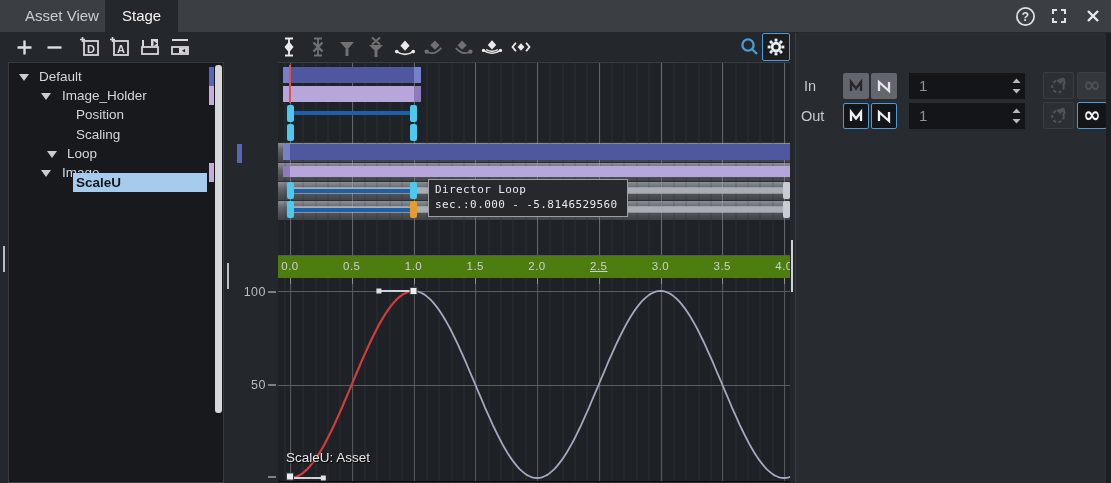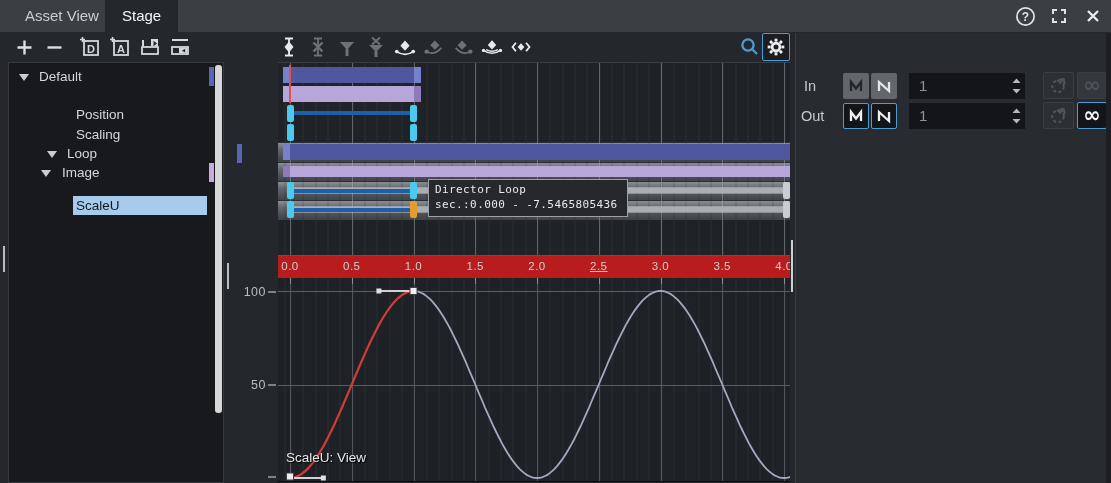--- a/index.html
+++ b/index.html
@@ -48,21 +48,21 @@
   .cap{position:absolute;top:0;width:7px;height:100%;}
   .kline{position:absolute;height:4px;}
   .ghost{position:absolute;height:5px;background:#a9aeb5;box-shadow:0 1px 0 rgba(255,255,255,.35),0 -1px 0 rgba(255,255,255,.35);}
   .key{position:absolute;width:7px;height:17px;border-radius:2px;}
   .playhead{position:absolute;width:2px;background:#e05050;}
   .tooltip{position:absolute;left:150px;top:116px;width:186px;height:32px;background:#26282c;border:1px solid #9aa0a6;
            font-family:"DejaVu Sans Mono",monospace;font-size:11px;color:#e8eaec;letter-spacing:.4px;
            padding:2px 6px;box-sizing:content-box;z-index:30;}
   .tooltip div{line-height:15px;white-space:nowrap;}
   
-  .ruler{position:absolute;left:278px;top:255px;width:512px;height:23px;background:#b91c1c;border-top:1px solid #54575b;overflow:hidden;}
+  .ruler{position:absolute;left:278px;top:255px;width:512px;height:23px;background:#4d7c0f;border-top:1px solid #54575b;overflow:hidden;}
   .rlab{position:absolute;top:4px;width:28px;text-align:center;font-size:11.5px;color:#ccd0d4;letter-spacing:.5px;}
   
   .curve{position:absolute;left:278px;top:278px;width:512px;height:203px;background:#1e2125;overflow:hidden;
          background-image:repeating-linear-gradient(90deg,rgba(255,255,255,0.05) 0 1px,transparent 1px 12.35px);
          background-position:12.5px 0;border-bottom:1px solid #0d0e10;}
   .cmajor{position:absolute;top:0;height:203px;width:1px;background:rgba(200,206,214,0.28);}
   .chline{position:absolute;left:0;width:512px;height:1px;background:#5a5e64;}
   .ctick{position:absolute;top:0;height:6px;width:1px;background:#8a8e94;}
   .curve-label{position:absolute;left:8px;top:172px;font-size:13.5px;color:#e6e9ec;text-shadow:1px 1px 1px #000;z-index:5;}
   .vthumb{position:absolute;left:791px;top:240px;width:2px;height:52px;background:#cdd0d4;}
@@ -156,37 +156,42 @@
       </span>
   </div>
 
   <div class="tree-panel" id="treePanel">
     <div class="tree-scroll"></div>
   <div class="tree-row" style="top: 4px;">
         <div class="tree-arrow" style="left: 10px;"></div>
         <div class="tree-label" style="left: 30px;">Default</div>
         <div class="tree-strip" style="background: rgb(90, 100, 184);"></div>
       </div>
+      <div class="tree-row" style="top: 23.2px;">
+        <div class="tree-arrow" style="left: 32px;"></div>
+        <div class="tree-label" style="left: 53px;">Image_Holder</div>
+        <div class="tree-strip" style="background: rgb(198, 171, 220);"></div>
+      </div>
       <div class="tree-row" style="top: 42.4px;">
         <div class="tree-label" style="left: 67px;">Position</div>
       </div>
       <div class="tree-row" style="top: 61.6px;">
         <div class="tree-label" style="left: 67px;">Scaling</div>
       </div>
       <div class="tree-row" style="top: 80.8px; margin-left: 28px;">
         <div class="tree-arrow" style="left: 10px;"></div>
         <div class="tree-label" style="left: 30px;">Loop</div>
         <div class="tree-strip" style="background: rgb(90, 100, 184);"></div>
       </div>
       <div class="tree-row" style="top: 100px;">
         <div class="tree-arrow" style="left: 32px;"></div>
         <div class="tree-label" style="left: 53px;">Image</div>
         <div class="tree-strip" style="background: rgb(198, 171, 220);"></div>
       </div>
-      <div class="tree-row selected" style="top: 133px;">
+      <div class="tree-row selected" style="top: 110px; font-weight: bold;">
         <div class="tree-sel"></div>
         <div class="tree-label" style="left: 67px;">ScaleU</div>
       </div>
     </div>
 
   <div class="key-toolbar">
     <span class="tbicon">
         <svg width="22" height="22" viewBox="0 0 22 22">
           <path d="M11 2 V20 M7 2.5 H15 M7 19.5 H15" stroke="#e8eaec" stroke-width="1.8" fill="none"></path>
           <path d="M11 5.5 L15.5 11 L11 16.5 L6.5 11 Z" fill="#e8eaec"></path>
@@ -276,21 +281,21 @@
 
   <div class="ylab" style="left:236px;top:285px">100</div>
   <div class="ylab" style="left:236px;top:378px">50</div>
   <div class="ytick" style="left:268px;top:291px"></div>
   <div class="ytick" style="left:268px;top:384px"></div>
   <div class="ytick" style="left:268px;top:476px"></div>
 
   <div class="tracks" id="tracks">
     <div class="tooltip">
       <div>Director Loop</div>
-      <div>sec.:0.000 - -7.5465805436</div>
+      <div>sec.:0.000 - -5.8146529560</div>
     </div>
   <div class="grayrow" style="top: 79.2px; height: 19.3px;">
         <div class="rowminor"></div>
       </div>
       <div class="grayrow" style="top: 98.5px; height: 19.3px;">
         <div class="rowminor"></div>
       </div>
       <div class="grayrow" style="top: 117.8px; height: 19.3px;">
         <div class="rowminor"></div>
       </div>
@@ -343,21 +348,21 @@
       <div class="rlab" style="left: 121.5px;">1.0</div>
       <div class="rlab" style="left: 183.25px;">1.5</div>
       <div class="rlab" style="left: 245px;">2.0</div>
       <div class="rlab" style="left: 306.75px; text-decoration: underline;">2.5</div>
       <div class="rlab" style="left: 368.5px;">3.0</div>
       <div class="rlab" style="left: 430.25px;">3.5</div>
       <div class="rlab" style="left: 492px; text-align: center;">4.0</div>
     </div>
 
   <div class="curve" id="curvePanel">
-    <div class="curve-label">ScaleU: View</div>
+    <div class="curve-label">ScaleU: Asset</div>
   <div class="cmajor" style="left: 12px;"></div>
       <div class="ctick" style="left: 12px;"></div>
       <div class="cmajor" style="left: 73.75px;"></div>
       <div class="ctick" style="left: 73.75px;"></div>
       <div class="cmajor" style="left: 135.5px;"></div>
       <div class="ctick" style="left: 135.5px;"></div>
       <div class="cmajor" style="left: 197.25px;"></div>
       <div class="ctick" style="left: 197.25px;"></div>
       <div class="cmajor" style="left: 259px;"></div>
       <div class="ctick" style="left: 259px;"></div>

